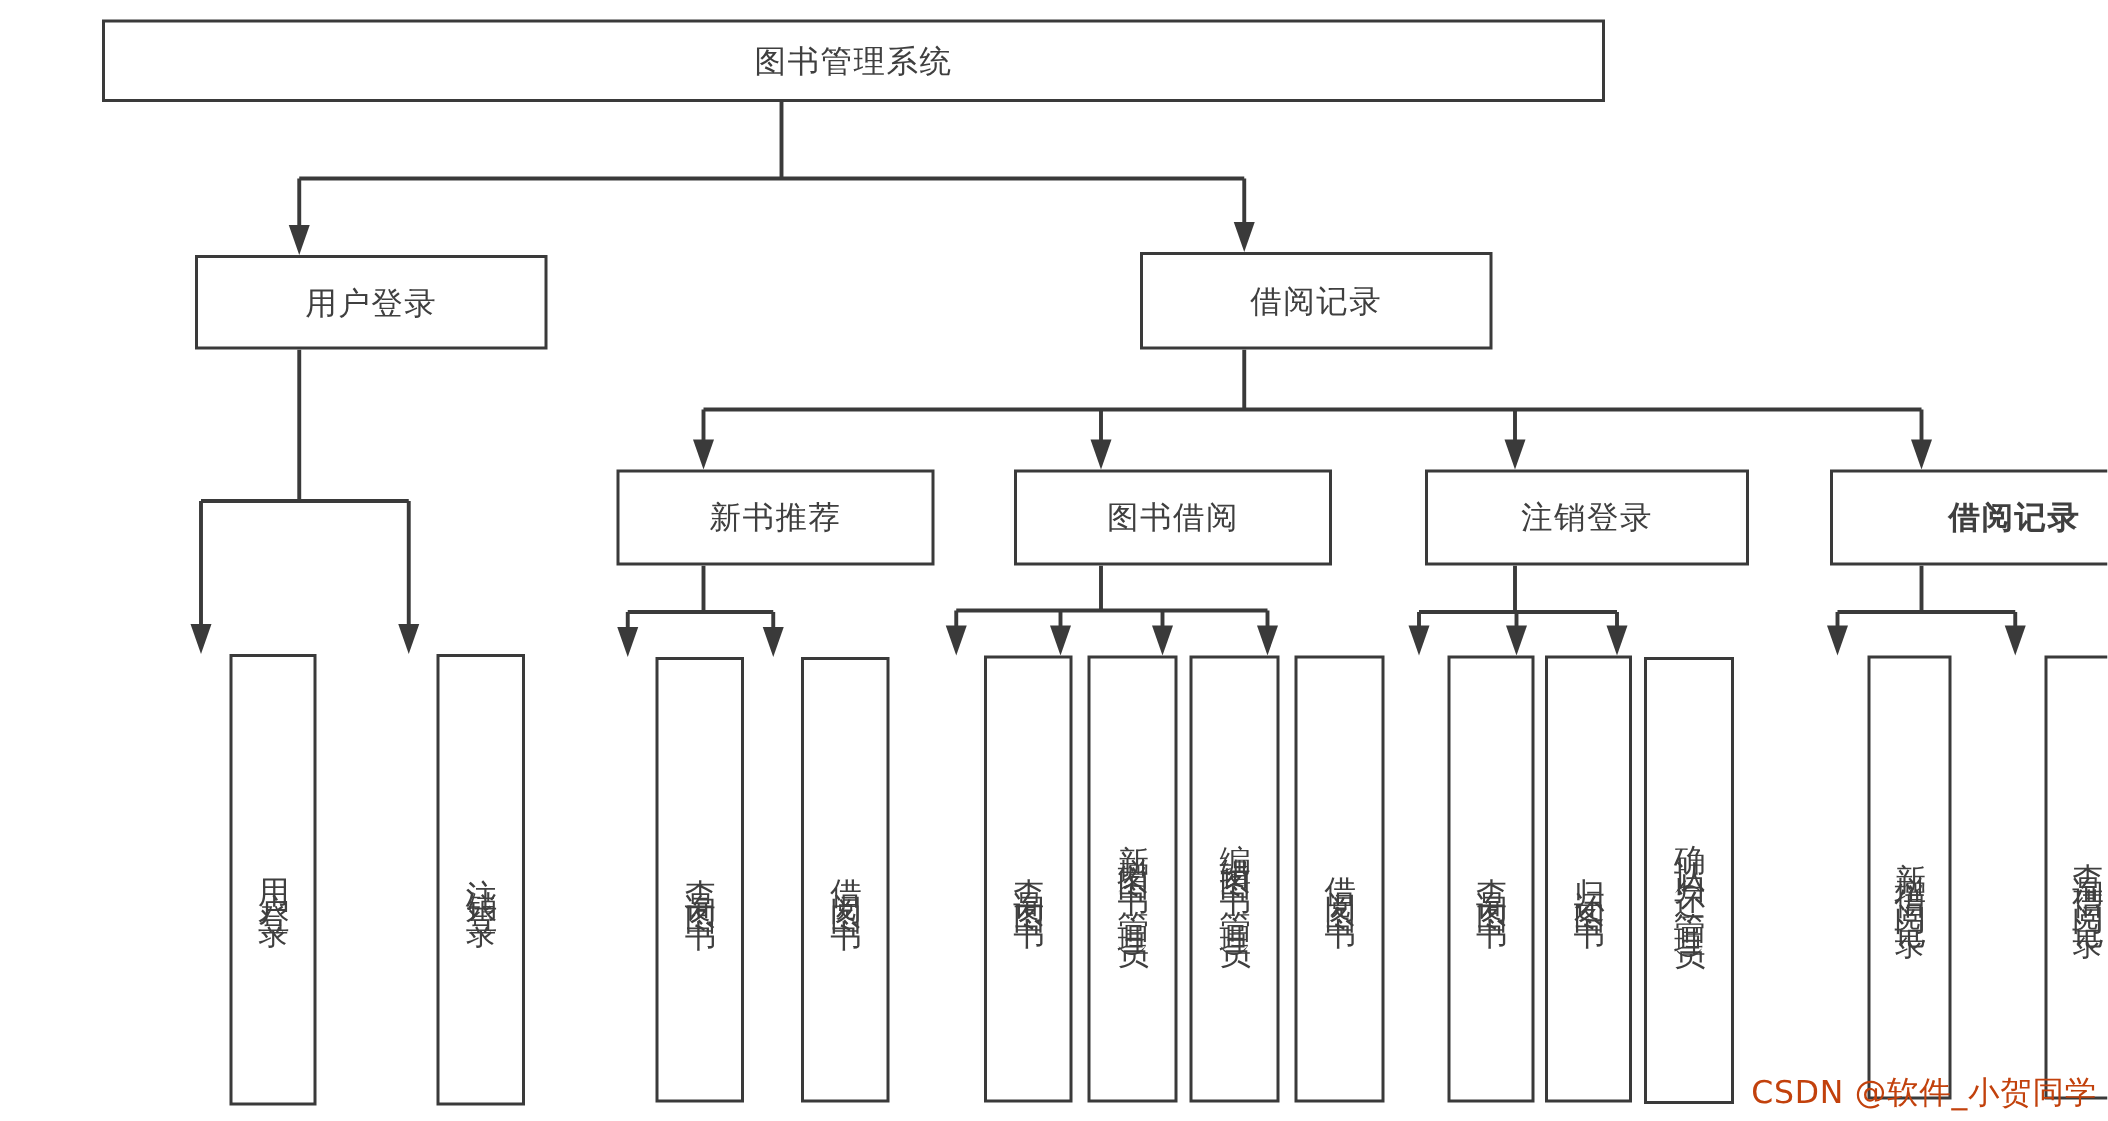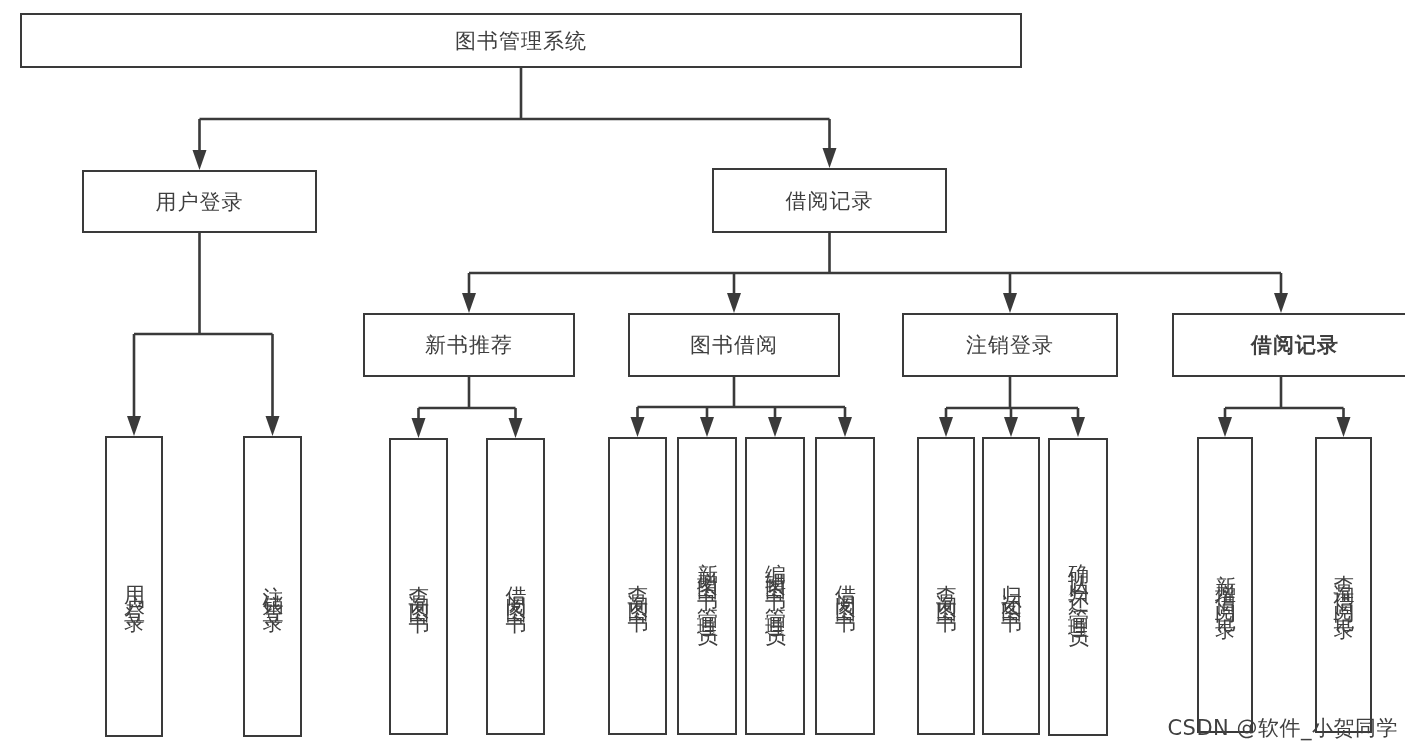--- a/index.html
+++ b/index.html
@@ -27,33 +27,34 @@
     box-sizing: border-box;
     background: #ffffff;
     border: 2.5px solid #3a3a3a;
     display: flex;
     align-items: center;
     justify-content: center;
     color: #3f3f3f;
     font-size: 21px;
     letter-spacing: 1px;
     white-space: nowrap;
+    margin-left: 48px;
   }
   .node.vert {
     writing-mode: vertical-rl;
     letter-spacing: 9px;
     line-height: 1;
     white-space: normal;
   }
   .watermark {
     position: absolute;
     right: 7px;
     bottom: 5px;
     font-size: 21px;
-    color: #404040;
+    color: #c2410c;
     letter-spacing: 0.5px;
   }
 </style>
 </head>
 <body>
 
 <div class="stage">
 
   <svg class="connectors" viewBox="0 0 1405 747" xmlns="http://www.w3.org/2000/svg">
     <g stroke="#3a3a3a" stroke-width="2.6" fill="none">

